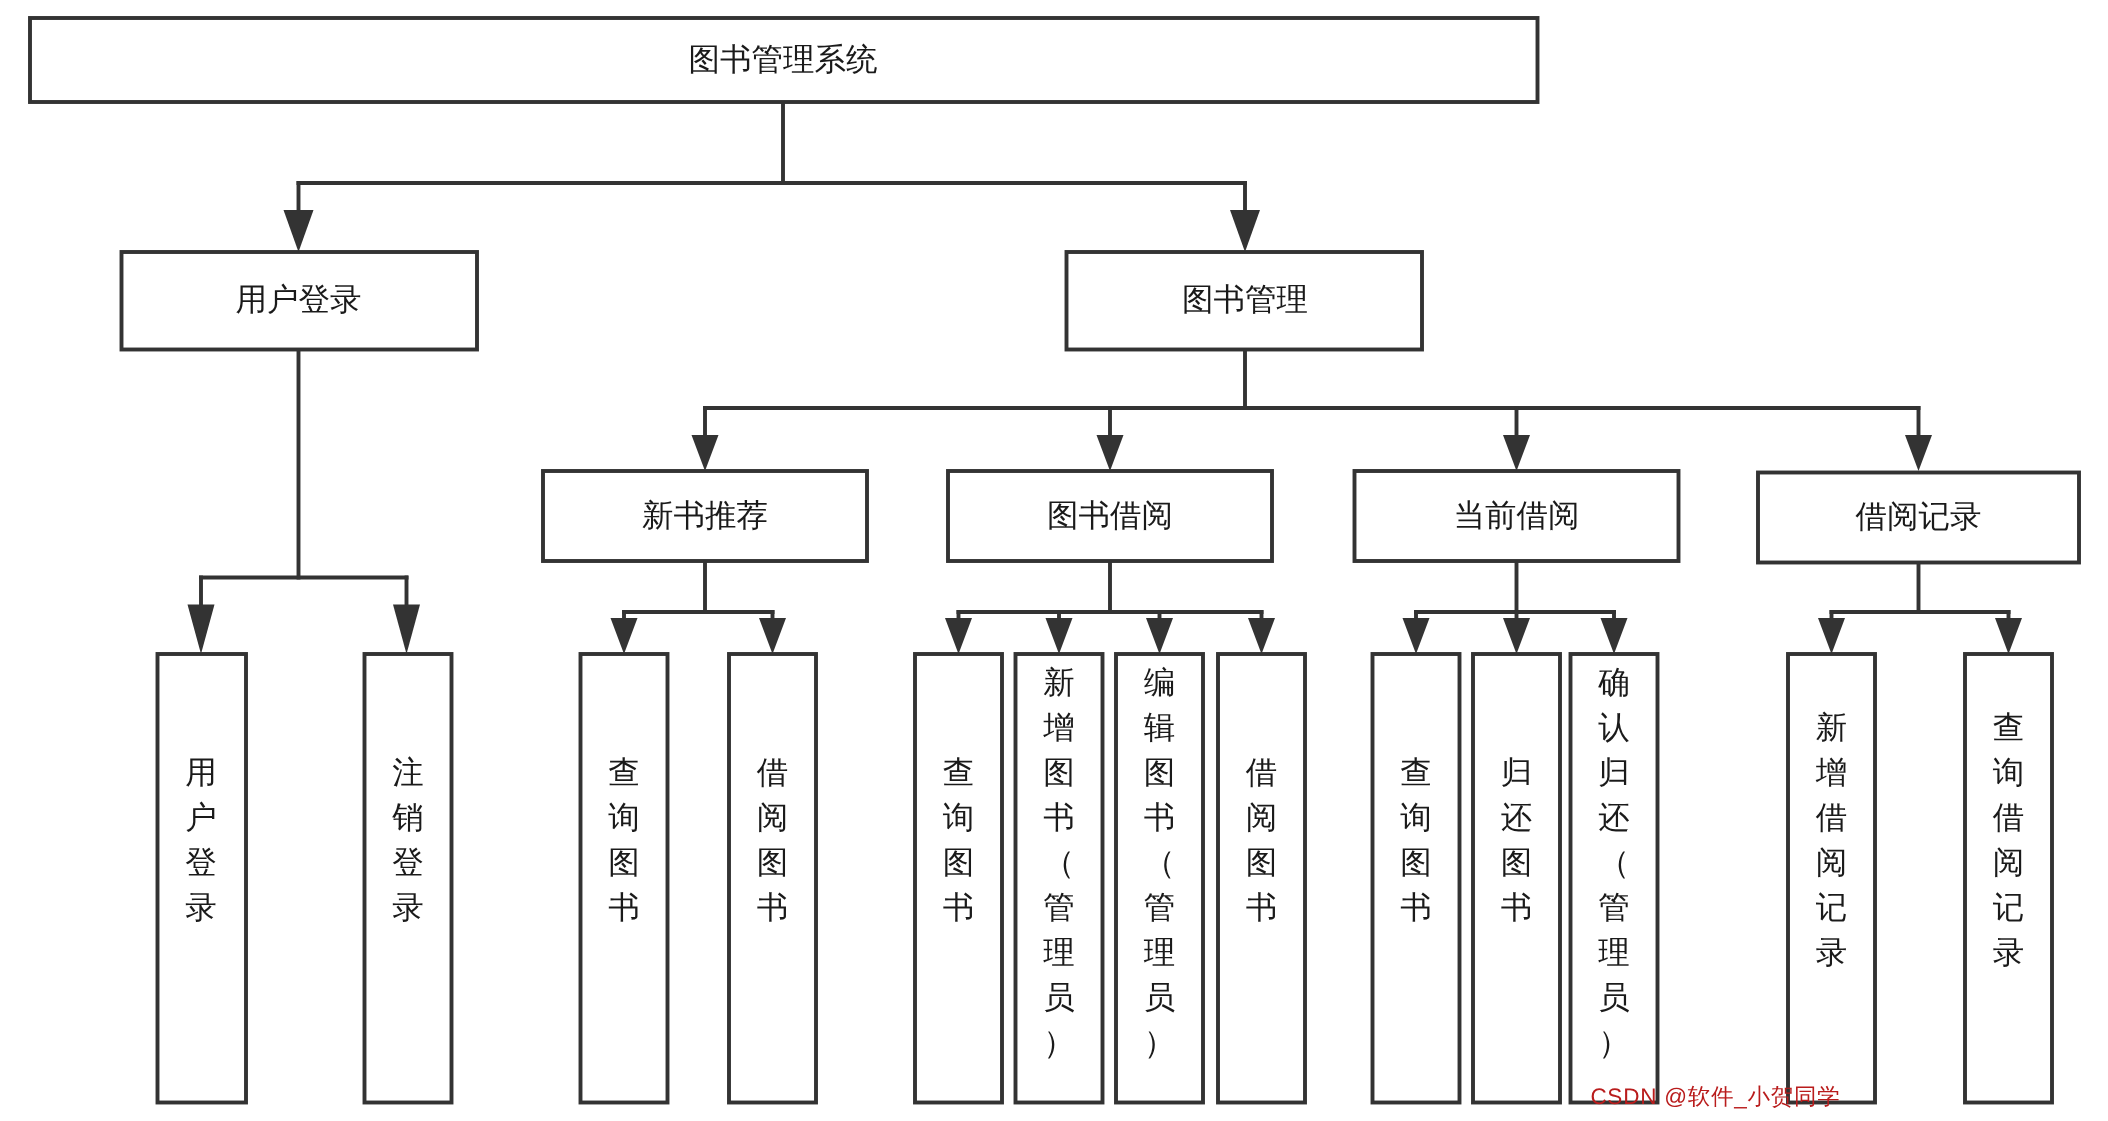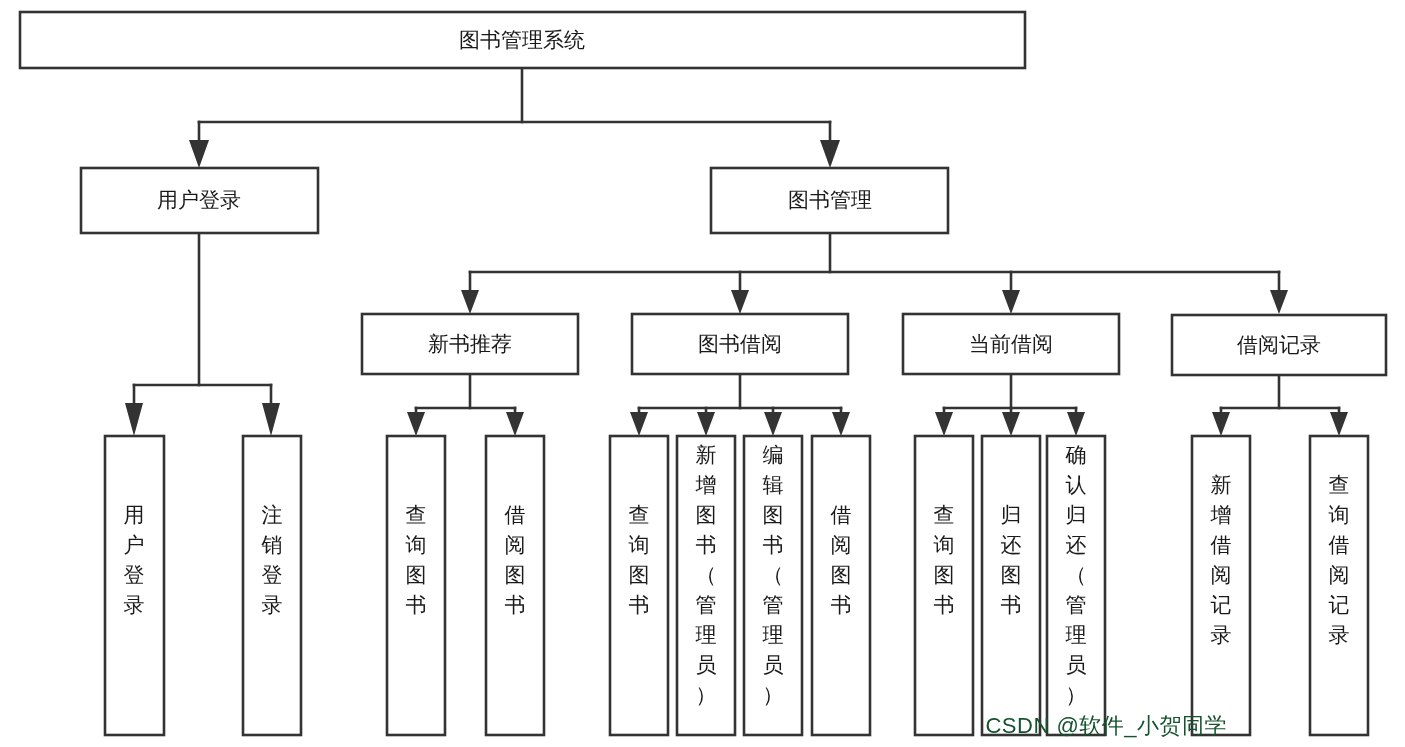--- a/index.html
+++ b/index.html
@@ -52,22 +52,22 @@
     font-family: "Liberation Sans", "DejaVu Sans", sans-serif;
     font-size: 21px;
     fill: #1a1a1a;
     text-anchor: middle;
   }
   .watermark-text {
     position: absolute;
     right: 8px;
     bottom: 6px;
     font-family: "Liberation Sans", "DejaVu Sans", sans-serif;
-    font-size: 22px;
-    color: #14532d;
+    font-size: 15px;
+    color: #b91c1c;
     white-space: nowrap;
     letter-spacing: 0.5px;
     user-select: none;
   }
 </style>
 </head>
 <body>
 
 <div id="diagram-root">
 

